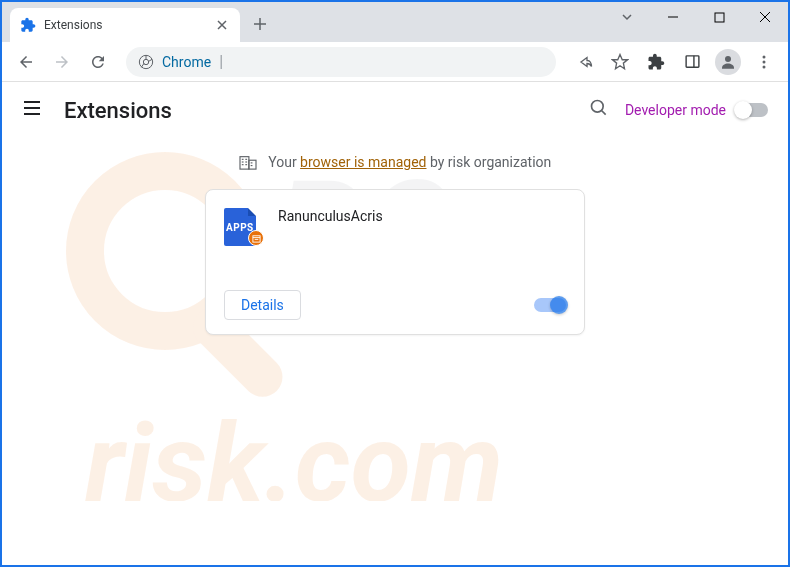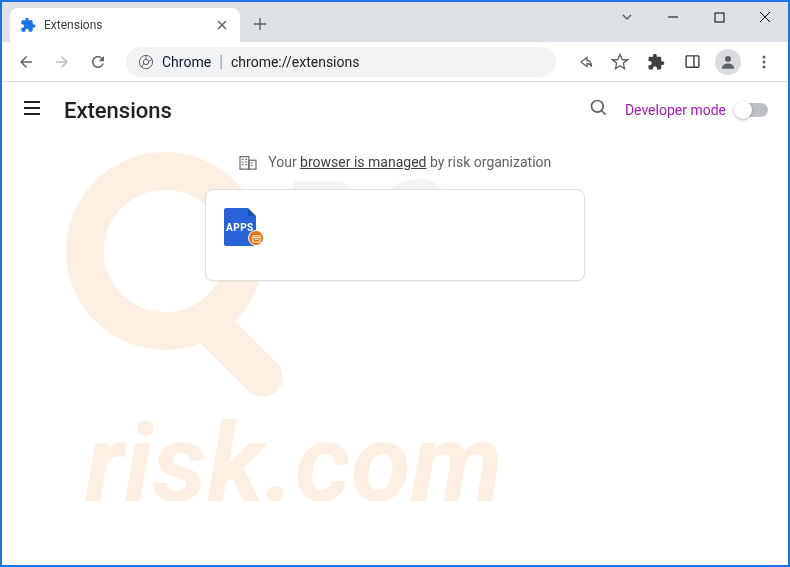--- a/index.html
+++ b/index.html
@@ -20,38 +20,38 @@
 .win-btn { width: 46px; height: 30px; display: flex; align-items: center; justify-content: center; color: #000; cursor: pointer; }
 .win-chevron { width: 46px; height: 30px; display: flex; align-items: center; justify-content: center; color: #5f6368; }
 
 
 .toolbar { height: 40px; background: #fff; border-bottom: 1px solid #e0e0e0; display: flex; align-items: center; padding: 0 8px; gap: 4px; position: relative; z-index: 1; }
 .nav-btn { width: 32px; height: 32px; display: flex; align-items: center; justify-content: center; border-radius: 50%; color: #5f6368; cursor: pointer; }
 .nav-btn.disabled { color: #bdc1c6; cursor: default; }
 .omnibox { flex: 1; height: 30px; background: #f1f3f4; border-radius: 15px; display: flex; align-items: center; padding: 0 12px; margin: 0 8px; gap: 8px; }
 .omni-icon { color: #5f6368; display: flex; }
 .omni-text { font-size: 14px; color: #202124; }
-.omni-prefix { color: #0f172a; }
+.omni-prefix { color: #0369a1; }
 .omni-sep { color: #9aa0a6; }
 .toolbar-icon { width: 32px; height: 32px; display: flex; align-items: center; justify-content: center; color: #5f6368; cursor: pointer; }
 .avatar { width: 26px; height: 26px; border-radius: 50%; background: #dadce0; display: flex; align-items: center; justify-content: center; }
 
 
 .ext-header { height: 56px; display: flex; align-items: center; padding: 0 20px; position: relative; z-index: 1; }
 .hamburger { width: 24px; height: 24px; margin-right: 18px; cursor: pointer; color: #202124; }
 .ext-title { font-size: 22px; font-weight: 500; color: #202124; flex: 1; }
 .search-icon { color: #5f6368; margin-right: 16px; cursor: pointer; }
 .dev-mode-label { font-size: 14px; color: #a21caf; margin-right: 10px; }
 .dev-toggle { width: 32px; height: 14px; background: #bdc1c6; border-radius: 7px; position: relative; cursor: pointer; }
 .dev-toggle::after { content: ''; position: absolute; width: 18px; height: 18px; background: #fff; border-radius: 50%; top: -2px; left: -2px; box-shadow: 0 1px 3px rgba(0,0,0,0.3); }
 
 
 .managed-banner { text-align: center; padding: 16px 0; color: #5f6368; font-size: 14px; position: relative; z-index: 1; }
 .managed-banner .icon { display: inline-block; vertical-align: middle; margin-right: 8px; }
-.managed-link { color: #404040; text-decoration: underline; }
+.managed-link { color: #a16207; text-decoration: underline; }
 
 
 .card-area { display: flex; justify-content: center; position: relative; z-index: 1; }
 .ext-card { width: 380px; background: #fff; border: 1px solid #e0e0e0; border-radius: 8px; box-shadow: 0 1px 2px rgba(0,0,0,0.05); }
 .card-body { padding: 18px 18px 0 18px; display: flex; min-height: 90px; }
 .ext-icon { width: 36px; height: 36px; margin-right: 18px; position: relative; }
 .ext-icon-file { width: 32px; height: 38px; background: #2962d9; border-radius: 2px; position: relative; }
 .ext-icon-file::before { content: ''; position: absolute; top: 0; right: 0; width: 0; height: 0; border-left: 8px solid #1a4db3; border-top: 8px solid #fff; }
 .ext-icon-label { position: absolute; top: 14px; left: 2px; font-size: 10px; color: #fff; font-weight: bold; letter-spacing: 0.5px; }
 .ext-icon-badge { position: absolute; bottom: -2px; right: -4px; width: 16px; height: 16px; background: #e8710a; border-radius: 50%; border: 1.5px solid #fff; display: flex; align-items: center; justify-content: center; }
@@ -137,21 +137,20 @@
   <div class="omnibox">
     <span class="omni-icon">
       <svg width="16" height="16" viewBox="0 0 24 24">
           <circle cx="12" cy="12" r="10" fill="none" stroke="#5f6368" stroke-width="1.5"></circle>
           <circle cx="12" cy="12" r="4" fill="none" stroke="#5f6368" stroke-width="1.5"></circle>
           <path d="M12 2v6M21 8l-5 3M5 20l4-6" stroke="#5f6368" stroke-width="1.5"></path>
         </svg>
     </span>
     <span class="omni-text omni-prefix">Chrome</span>
     <span class="omni-sep">|</span>
-    <span class="omni-text">chrome://extensions</span>
   </div>
   <div class="toolbar-icon">
     <svg width="18" height="18" viewBox="0 0 24 24" fill="none" stroke="#5f6368" stroke-width="1.8">
         <path d="M8 12l8-6v4c6 0 6 8 6 8s-2-4-6-4v4l-8-6z"></path>
       </svg>
   </div>
   <div class="toolbar-icon">
     <svg width="18" height="18" viewBox="0 0 24 24" fill="none" stroke="#5f6368" stroke-width="1.8">
         <path d="M12 2l3 7h7l-5.5 4.5L18 21l-6-4-6 4 1.5-7.5L2 9h7z"></path>
       </svg>
@@ -227,15 +226,20 @@
           <span class="ext-icon-label">APPS</span>
         </div>
         <div class="ext-icon-badge">
           <svg width="9" height="9" viewBox="0 0 10 10" fill="none" stroke="#fff" stroke-width="1">
               <rect x="1" y="2" width="8" height="7"></rect>
               <line x1="1" y1="4" x2="9" y2="4"></line>
               <line x1="3" y1="6" x2="7" y2="6"></line>
             </svg>
         </div>
       </div>
+      <div class="ext-name">RanunculusAcris</div>
+    </div>
+    <div class="card-footer">
+      <button class="details-btn">Details</button>
+      <div class="card-toggle"></div>
     </div>
   </div>
 </div>
 
 </body></html>

